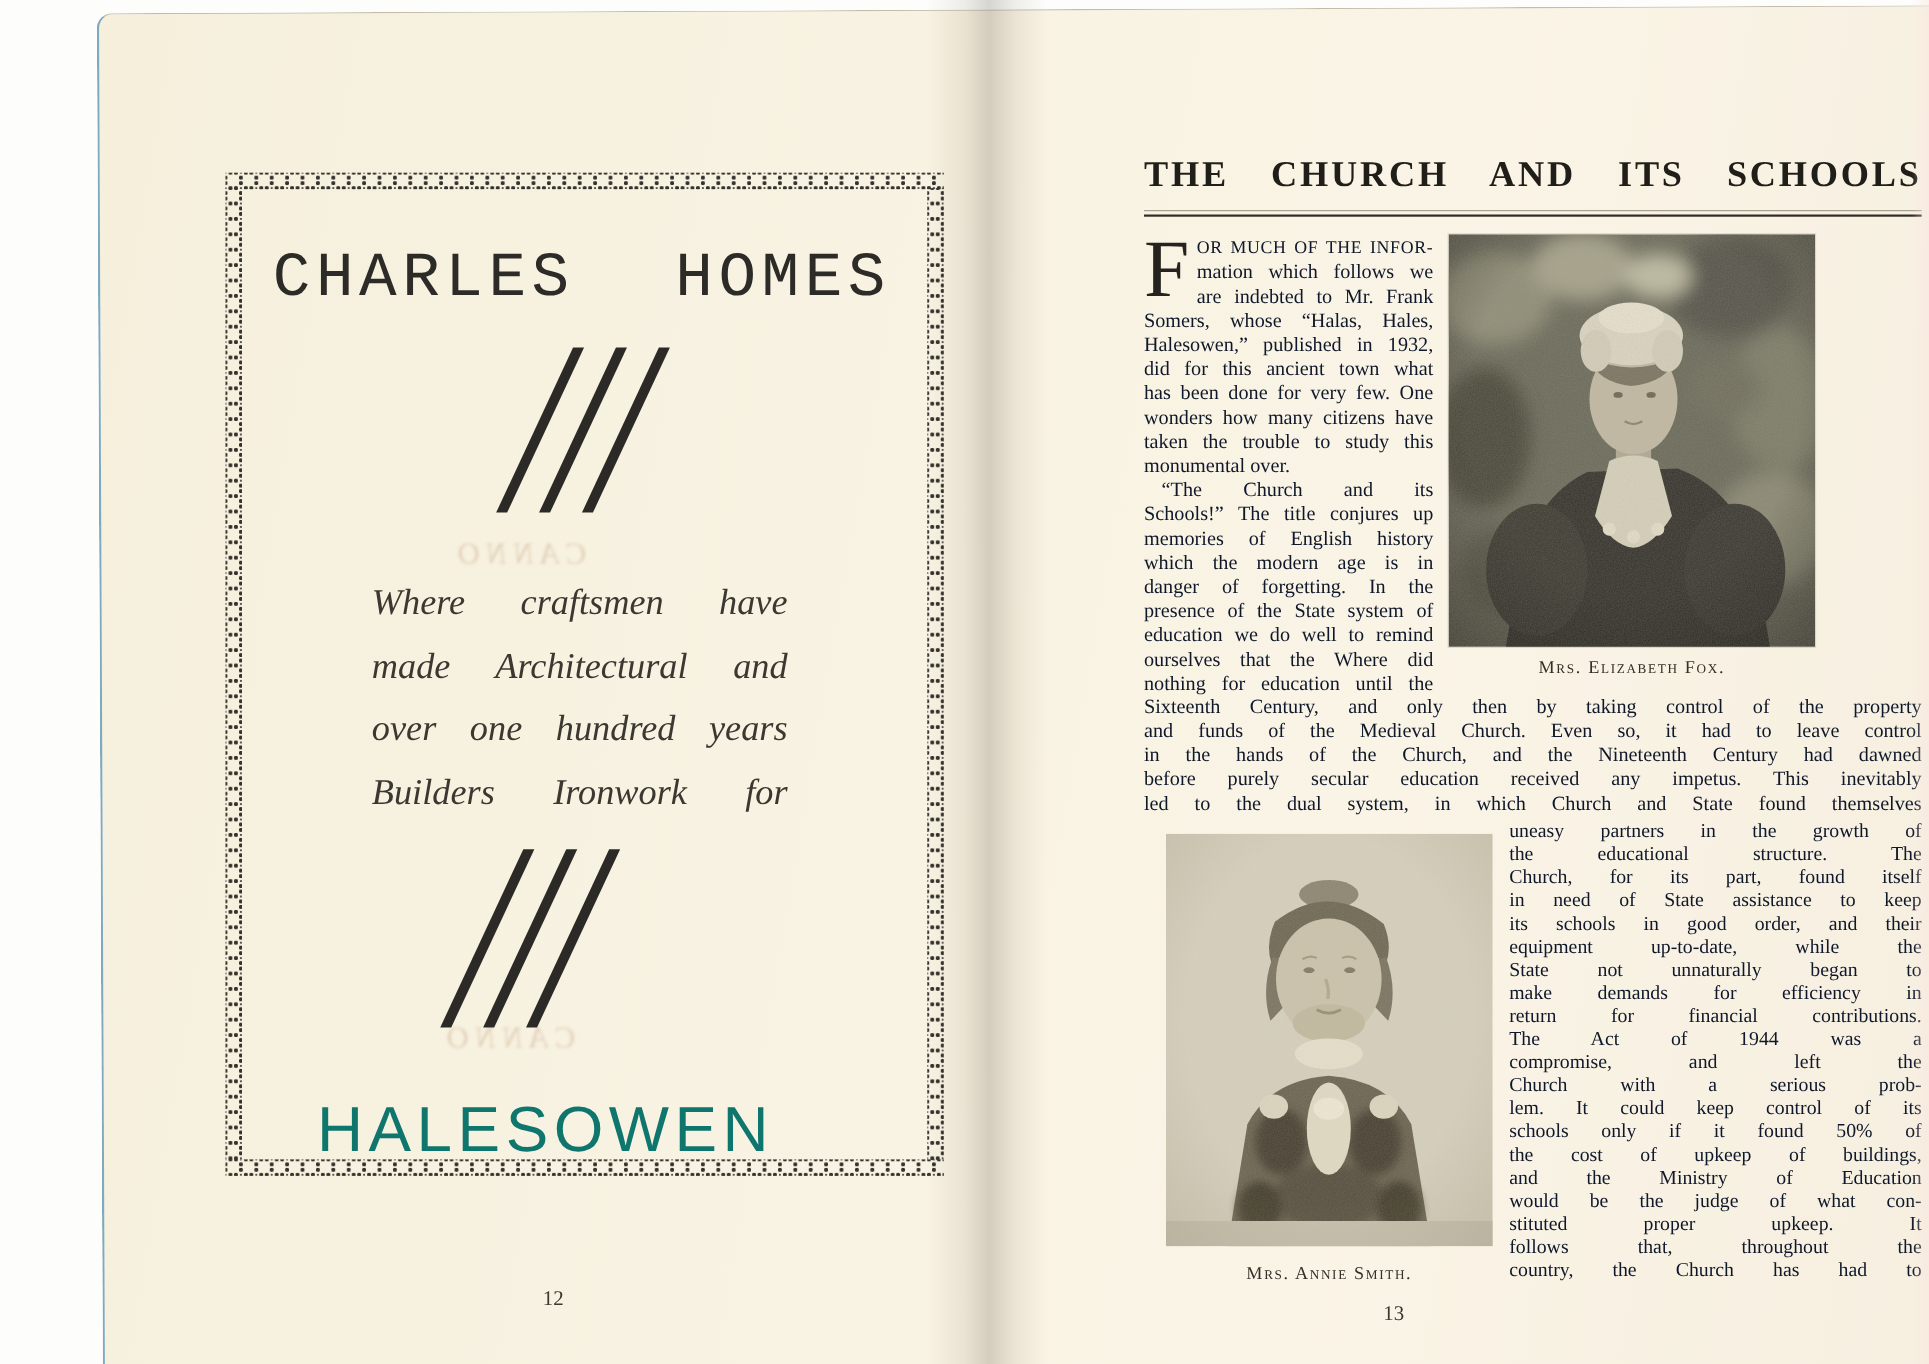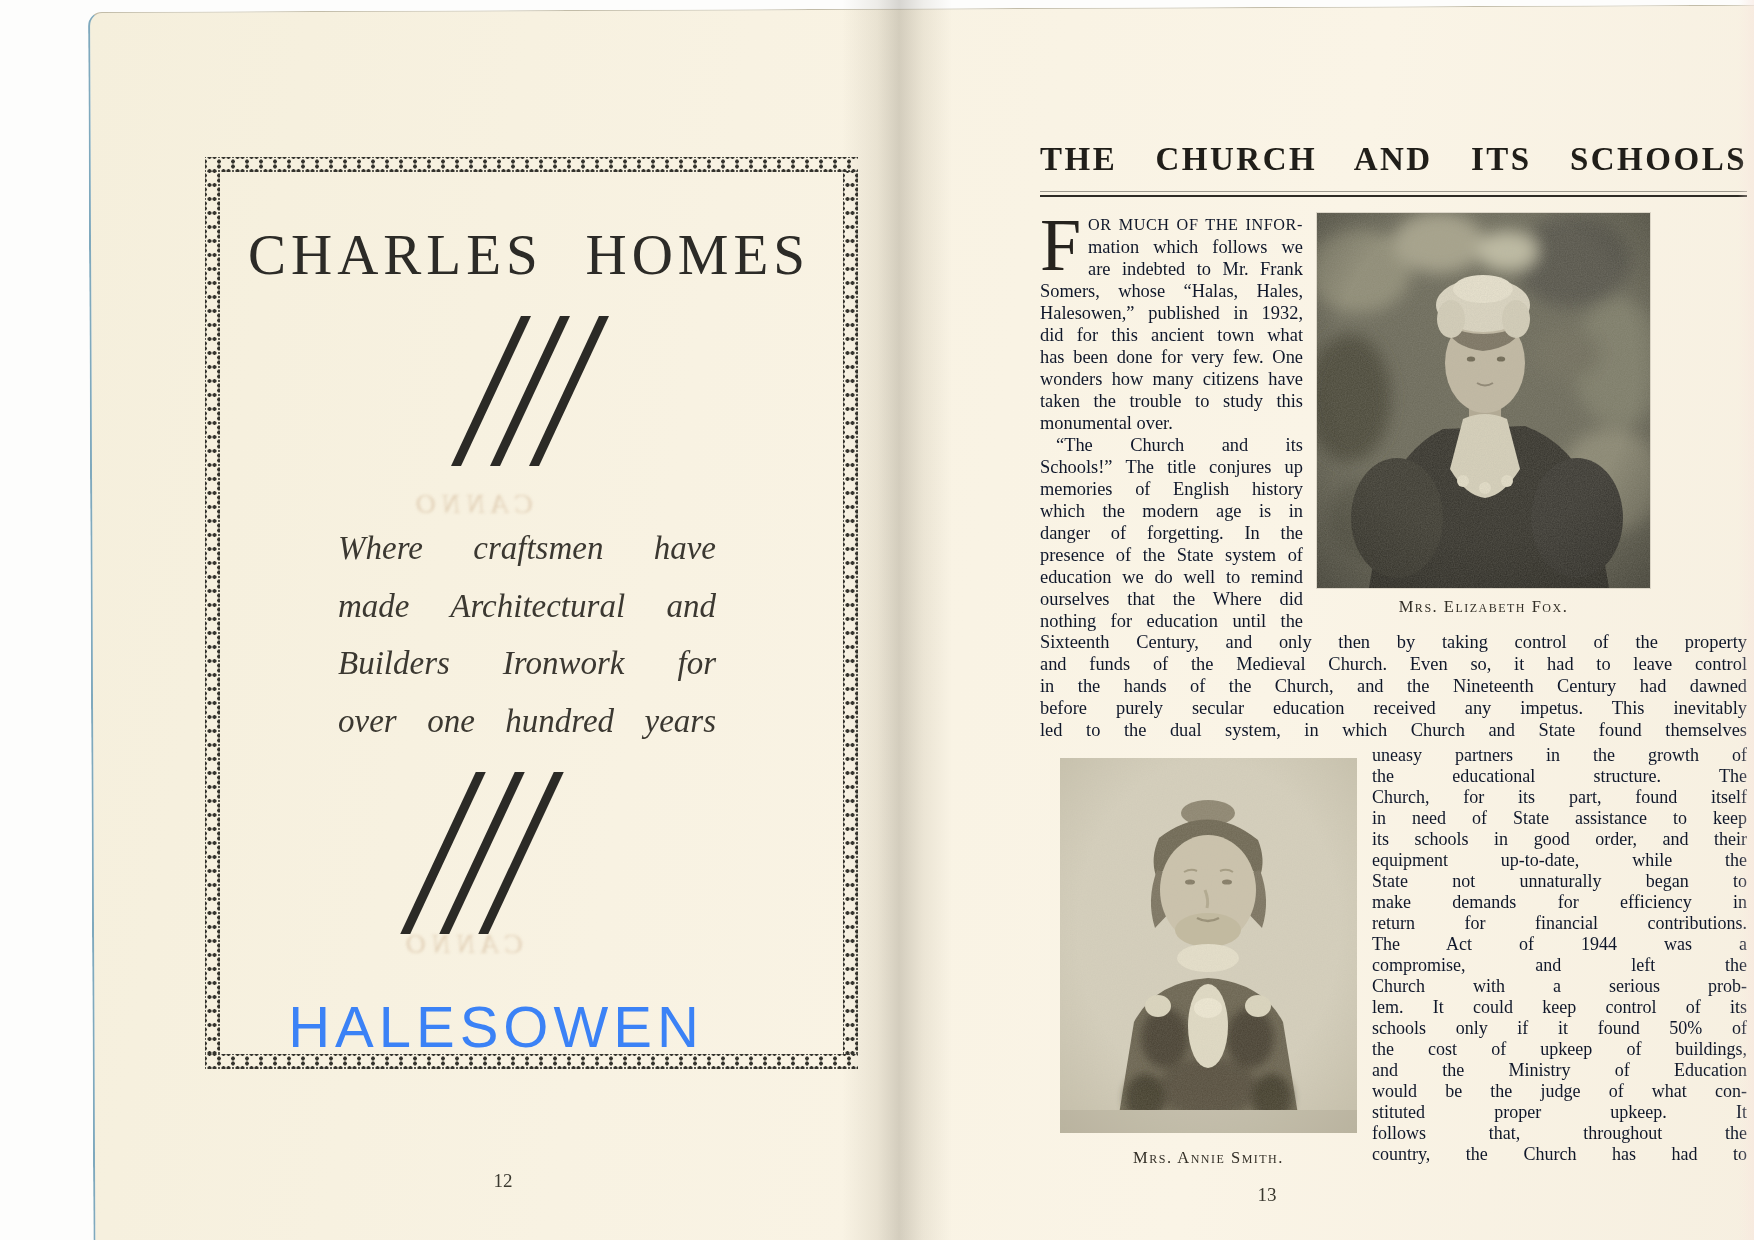--- a/index.html
+++ b/index.html
@@ -40,35 +40,35 @@
     background-size:14px 14px;
   }
   .fr-top    { left:0; top:0; width:653px; height:15px; }
   .fr-bottom { left:0; bottom:0; width:653px; height:15px; }
   .fr-left   { left:0; top:14px; width:15px; height:884px; }
   .fr-right  { right:0; top:14px; width:15px; height:884px; }
 
   
   .advertiser {
     position:absolute; left:248px; top:222px; width:562px;
-    font-family:Liberation Serif, serif; font-size:57px; color:#2c2b27;
+    font-family:Liberation Mono, monospace; font-size:57px; color:#2c2b27;
     letter-spacing:5px; text-align:justify; text-align-last:justify; white-space:nowrap;
   }
   .slashes { position:absolute; display:flex; }
   .slashes.s1 { left:486px; top:316px; gap:29px; height:150px; }
   .slashes.s2 { left:438px; top:772px; gap:29px; height:162px; }
   .slash { width:10px; height:100%; background:#2b2a26; transform:skewX(-25deg); }
   .slogan { position:absolute; left:338px; top:520px; width:378px; }
   .slogan .ad-line {
     font:italic 33px/57.5px "Liberation Serif", serif; color:#3b3831;
     text-align:justify; text-align-last:justify;
   }
   .town {
     position:absolute; left:205px; top:993px; width:582px; text-align:center;
-    font-family:"Liberation Sans", sans-serif; font-size:58px; color:#3b82f6; letter-spacing:5px;
+    font-family:"Liberation Sans", sans-serif; font-size:58px; color:#0f766e; letter-spacing:5px;
   }
   .ghost {
     position:absolute; font:italic 28px "Liberation Serif", serif;
     color:rgba(196,160,122,0.4); letter-spacing:6px;
     transform:scaleX(-1) skewX(6deg); filter:blur(1.6px);
   }
   .ghost.g1 { left:410px; top:488px; }
   .ghost.g2 { left:400px; top:928px; }
   .pagenum {
     position:absolute; font:19px "Liberation Serif", serif; color:#3a382f;
@@ -134,22 +134,22 @@
 
 <div class="slashes s1">
   <div class="slash"></div>
   <div class="slash"></div>
   <div class="slash"></div>
 </div>
 
 <div class="slogan">
     <div class="ad-line">Where craftsmen have</div>
     <div class="ad-line">made Architectural and</div>
+    <div class="ad-line">over one hundred years</div>
     <div class="ad-line">Builders Ironwork for</div>
-    <div class="ad-line">over one hundred years</div>
   </div>
 
 <div class="slashes s2">
   <div class="slash"></div>
   <div class="slash"></div>
   <div class="slash"></div>
 </div>
 
 <div class="town">HALESOWEN</div>
 <div class="pagenum pg-left">12</div>

